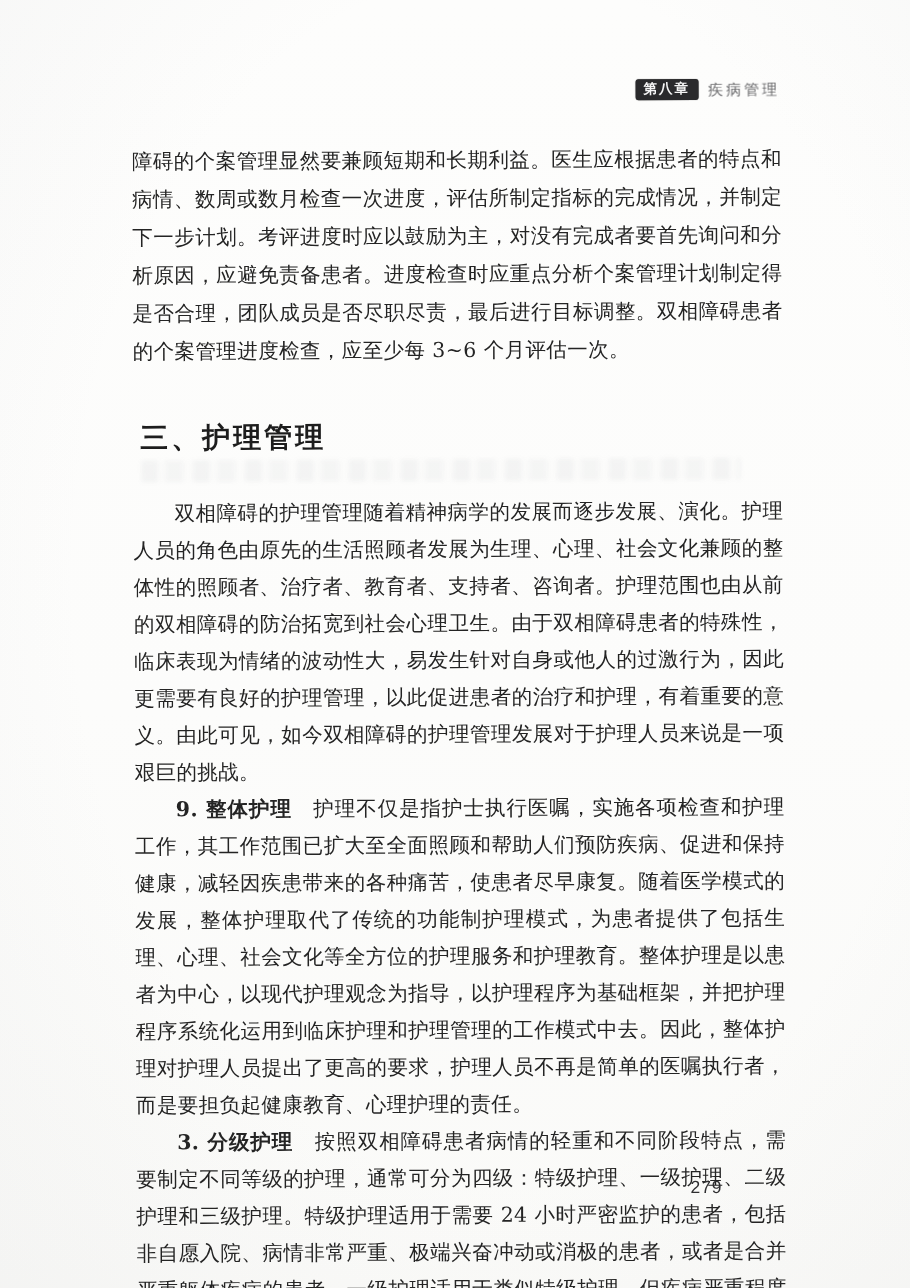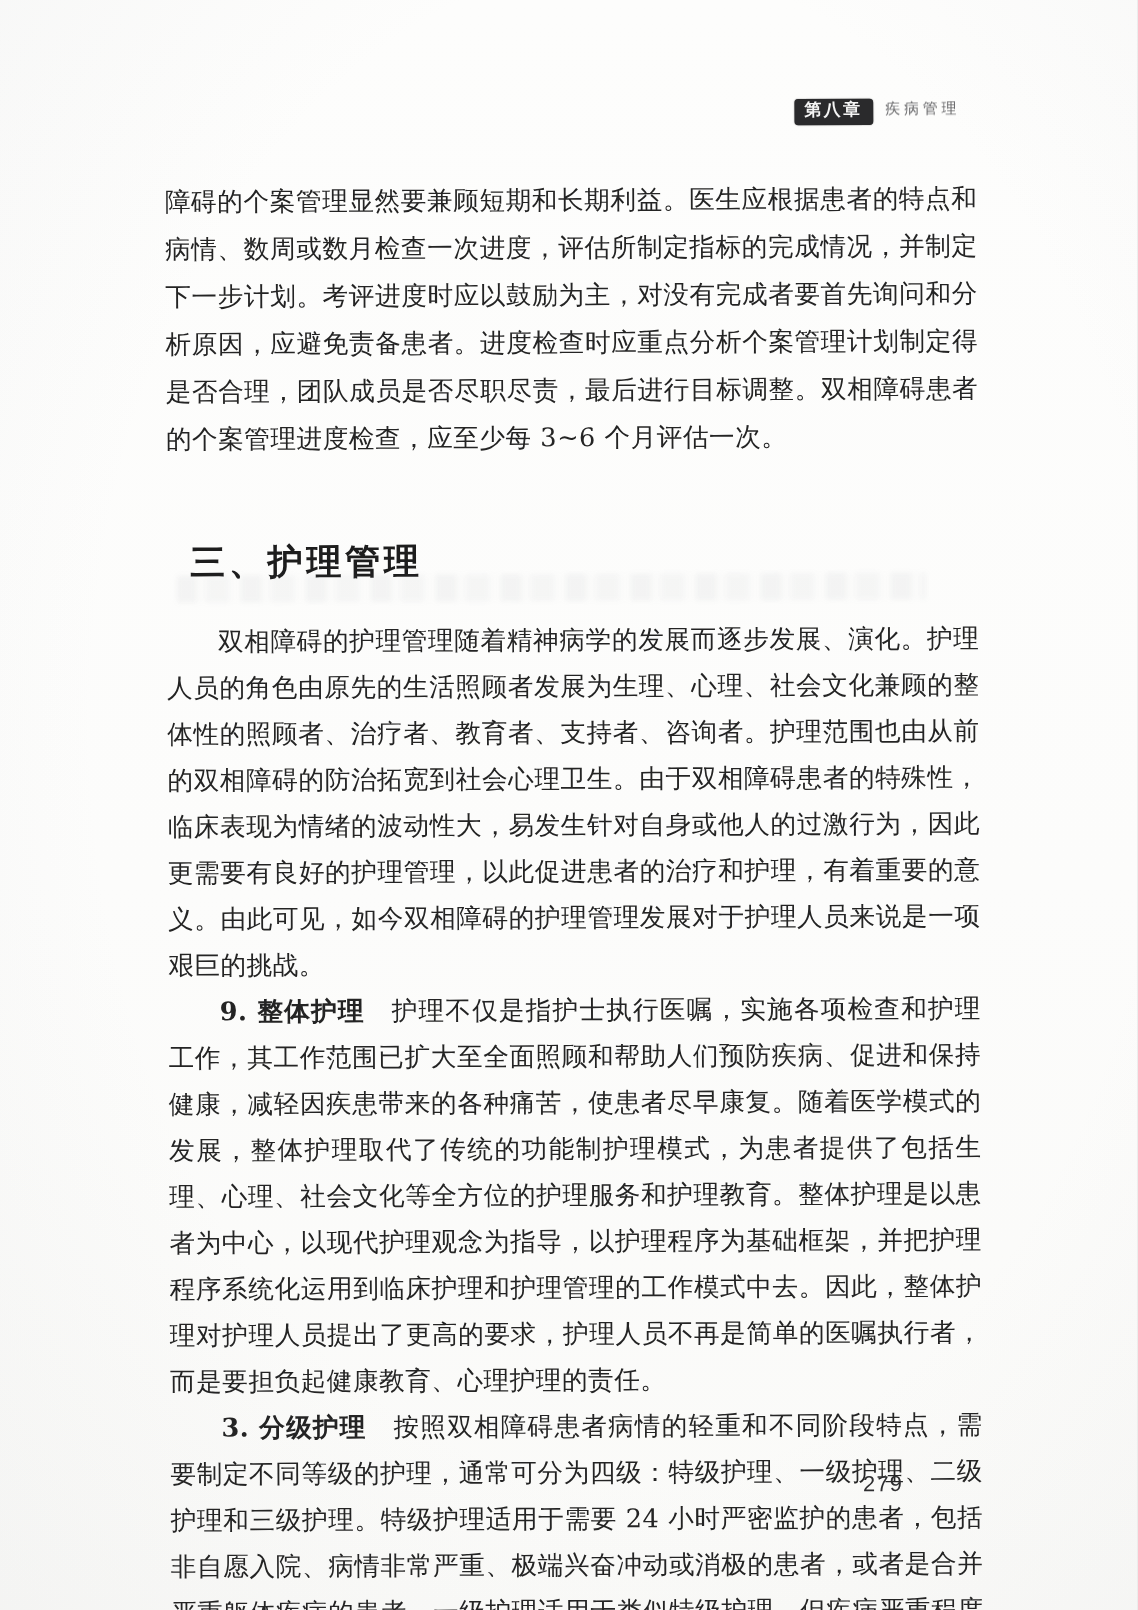--- a/index.html
+++ b/index.html
@@ -25,37 +25,37 @@
     transform: rotate(-0.25deg);
     transform-origin: 50% 50%;
   }
 
   
   .running-header {
     position: absolute;
     top: 80px;
     left: 638px;
     display: flex;
-    align-items: flex-start;
+    align-items: flex-end;
     gap: 10px;
   }
   .chapter-badge {
     display: inline-block;
     background: #2a2a2c;
     color: #f5f5f5;
     font-size: 13.5px;
     font-weight: 700;
     letter-spacing: 2px;
     padding: 3px 8px 4px 8px;
     border-radius: 3px;
     line-height: 1;
     box-shadow: 0 0 1px rgba(0,0,0,0.6);
   }
   .chapter-label {
-    font-size: 12px;
+    font-size: 15px;
     color: #4b4b4e;
     letter-spacing: 3px;
     opacity: 0.85;
     filter: blur(0.3px);
   }
 
   
   .intro-para {
     position: absolute;
     top: 141px;
@@ -67,21 +67,21 @@
     text-align: justify;
     letter-spacing: 0.4px;
     text-indent: 0;
   }
 
   
   .section-heading {
     position: absolute;
     top: 414px;
     left: 137px;
-    margin: 16px;
+    margin: 4px;
     font-size: 28px;
     font-weight: 700;
     letter-spacing: 3px;
     color: #1d1d1d;
     text-align: center;
   }
 
   
   .bleed-line {
     position: absolute;

